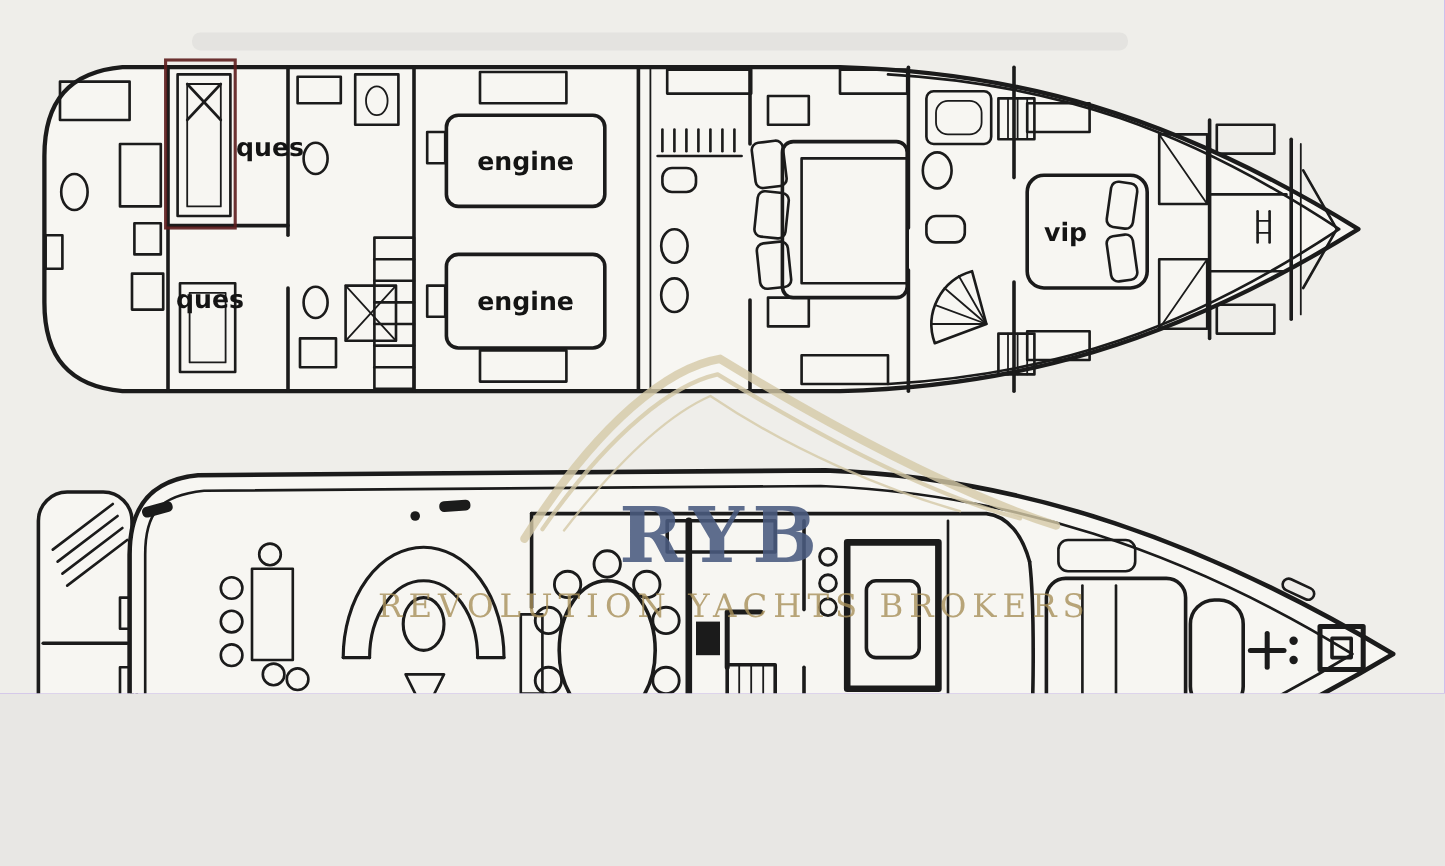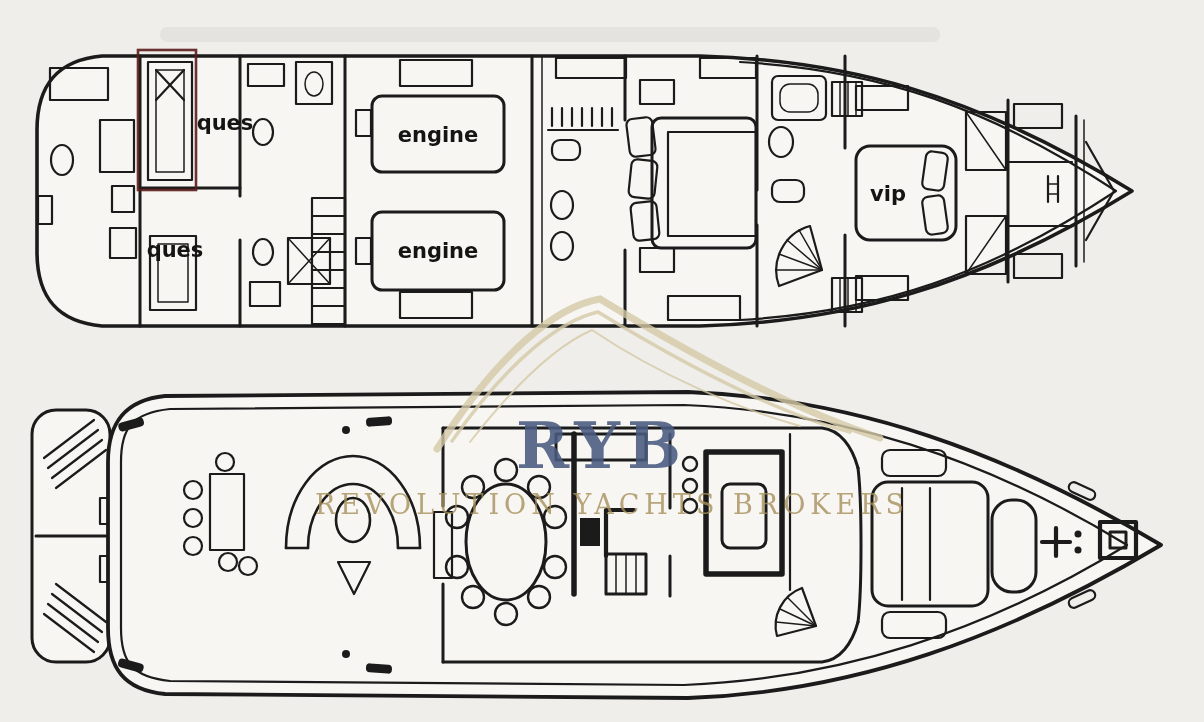--- a/index.html
+++ b/index.html
@@ -1,16 +1,16 @@
 <!DOCTYPE html>
 <html><head>
 <meta charset="utf-8">
 <style>
   html,body{margin:0;padding:0;background:#e8e7e4;}
-  .stage{position:relative;width:1204px;height:722px;background:#8b5cf6;overflow:hidden;
+  .stage{position:relative;width:1204px;height:578px;background:#8b5cf6;overflow:hidden;
          font-family:"DejaVu Sans", sans-serif;}
   svg{display:block}
   .ink{stroke:#1b1b1b;fill:none;stroke-linecap:round;stroke-linejoin:round;}
   .w1{stroke-width:1.5}.w2{stroke-width:2.2}.w3{stroke-width:3}.w4{stroke-width:4.2}.w5{stroke-width:5.5}
   .dark{fill:#1b1b1b;stroke:none;}
   .paper{fill:#f7f6f2;}
   .room-label{font-family:"DejaVu Sans", sans-serif;font-size:21px;font-weight:600;fill:#141414;
               text-anchor:middle;}
   .wm-mono{font-family:"DejaVu Serif","Liberation Serif",serif;font-weight:bold;font-size:64px;
            letter-spacing:7px;text-anchor:middle;opacity:.88;}

